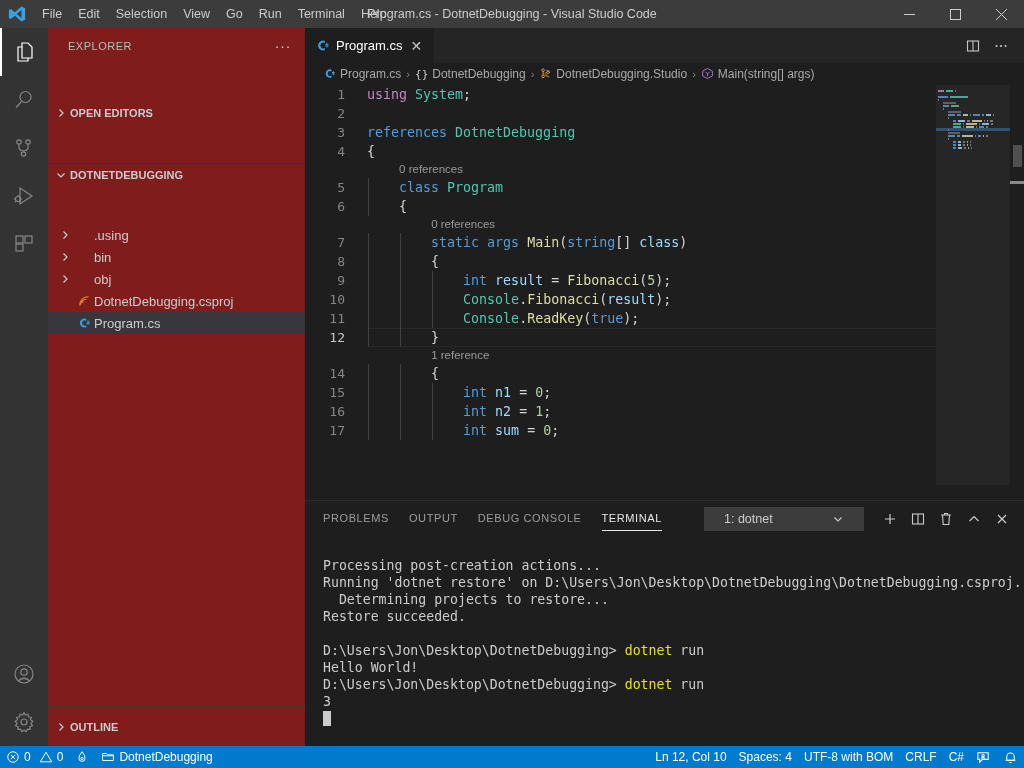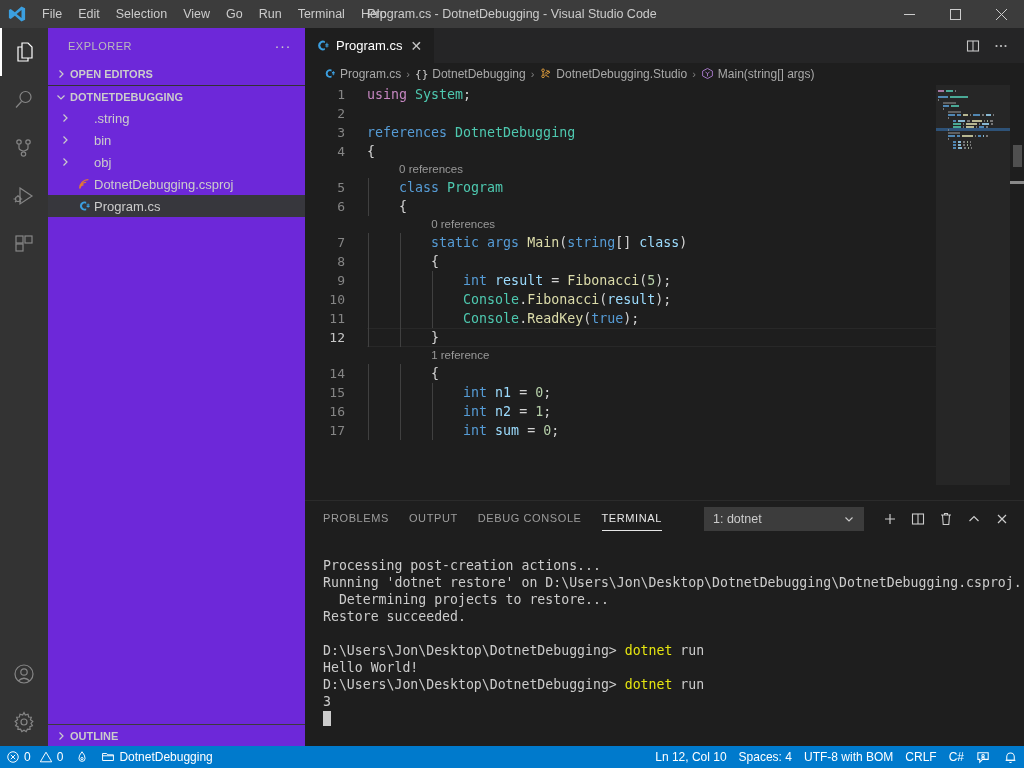--- a/index.html
+++ b/index.html
@@ -44,22 +44,22 @@
     position: relative; color: #868686; cursor: pointer;
   }
   .act-icon.active { color: #ffffff; }
   .act-icon.active::before {
     content: ""; position: absolute; left: 0; top: 0; bottom: 0; width: 2px; background: #ffffff;
   }
   .act-spacer { flex: 1 1 auto; }
 
   
   .sidebar {
-    width: 257px; background: #6d28d9; flex: 0 0 257px;
-    display: flex; flex-direction: column; color: #cccccc;
+    width: 257px; background: #7f1d1d; flex: 0 0 257px;
+    display: flex; flex-direction: column; color: #cccccc; gap: 39px;
   }
   .sb-header {
     height: 35px; display: flex; align-items: center; padding: 0 8px 0 20px;
     font-size: 11px; letter-spacing: .5px; color: #bbbbbb; font-weight: 400;
   }
   .sb-header .dots { margin-left: auto; padding: 0 6px; color: #cccccc; font-size: 15px; line-height: 10px; cursor: pointer;}
   .sect-head {
     height: 22px; display: flex; align-items: center; font-size: 11px;
     font-weight: bold; color: #cccccc; padding-left: 4px; cursor: pointer;
   }
@@ -68,21 +68,21 @@
   .row {
     height: 22px; display: flex; align-items: center; font-size: 13px;
     color: #cccccc; cursor: pointer; padding-right: 6px;
   }
   .row.selected { background: #37373d; }
   .row .indent { width: 8px; flex: 0 0 8px; }
   .row .twisty { width: 18px; flex: 0 0 18px; display:flex; align-items:center; justify-content:center; color:#cccccc; }
   .row .ficon { width: 20px; flex: 0 0 20px; display: flex; align-items: center; justify-content: center; }
   .row .label { white-space: nowrap; overflow: hidden; text-overflow: ellipsis; }
   .sb-bottom {
-    border-top: 1px solid #3c3c3c; height: 22px; display: flex; align-items: center;
+    border-top: 1px solid #3c3c3c; height: 40px; display: flex; align-items: center;
     font-size: 11px; font-weight: bold; padding-left: 4px; cursor: pointer;
   }
 
   
   .editorgroup { flex: 1 1 auto; display: flex; flex-direction: column; min-width: 0; background: #1e1e1e; }
   .tabsbar { height: 35px; background: #252526; display: flex; align-items: stretch; flex: 0 0 35px; }
   .tab {
     display: flex; align-items: center; gap: 6px; padding: 0 10px;
     background: #1e1e1e; color: #ffffff; font-size: 13px; position: relative;
     border-right: 1px solid #252526; cursor: pointer; min-width: 0;
@@ -152,21 +152,21 @@
     font-size: 11px; letter-spacing: .6px; color: #9d9d9d; margin-right: 20px;
     height: 35px; line-height: 35px; position: relative; cursor: pointer;
   }
   .ptab.active { color: #e7e7e7; }
   .ptab.active::after {
     content: ""; position: absolute; left: 0; right: 0; bottom: 5px; height: 1px; background: #e7e7e7;
   }
   .panel-actions { margin-left: auto; display: flex; align-items: center; gap: 0; padding-right: 8px; }
   .term-select {
     width: 160px; height: 24px; background: #3c3c3c; color: #cccccc; font-size: 12.5px;
-    display: flex; align-items: center; padding: 0 9px; margin-right: 12px; cursor: pointer;
+    display: flex; align-items: center; padding: 0 20px; margin-right: 12px; cursor: pointer;
   }
   .term-select .chev { margin-left: auto; color: #cccccc; }
   .pa { width: 28px; height: 28px; display: flex; align-items: center; justify-content: center; color: #cccccc; cursor: pointer; }
   .terminal {
     flex: 1 1 auto; padding: 4px 0 0 18px; overflow: hidden;
     font-family: "DejaVu Sans Mono", monospace; font-size: 13.2px; line-height: 17px; color: #cccccc;
   }
   .tline { white-space: pre; height: 17px; }
   .ty { color: #e5e510; }
   .cursor-blk { display: inline-block; width: 8px; height: 15px; background: #cccccc; vertical-align: -3px; }
@@ -317,21 +317,21 @@
 
       <div class="tree">
         <div class="row">
           <span class="indent"></span>
           <span class="twisty">
             <svg width="12" height="12" viewBox="0 0 12 12" fill="none" stroke="#cccccc" stroke-width="1.2">
                 <path d="M4.5 2.5 L8 6 L4.5 9.5"></path>
               </svg>
           </span>
           <span class="ficon"></span>
-          <span class="label">.string</span>
+          <span class="label">.using</span>
         </div>
         <div class="row">
           <span class="indent"></span>
           <span class="twisty">
             <svg width="12" height="12" viewBox="0 0 12 12" fill="none" stroke="#cccccc" stroke-width="1.2">
                 <path d="M4.5 2.5 L8 6 L4.5 9.5"></path>
               </svg>
           </span>
           <span class="ficon"></span>
           <span class="label">bin</span>

